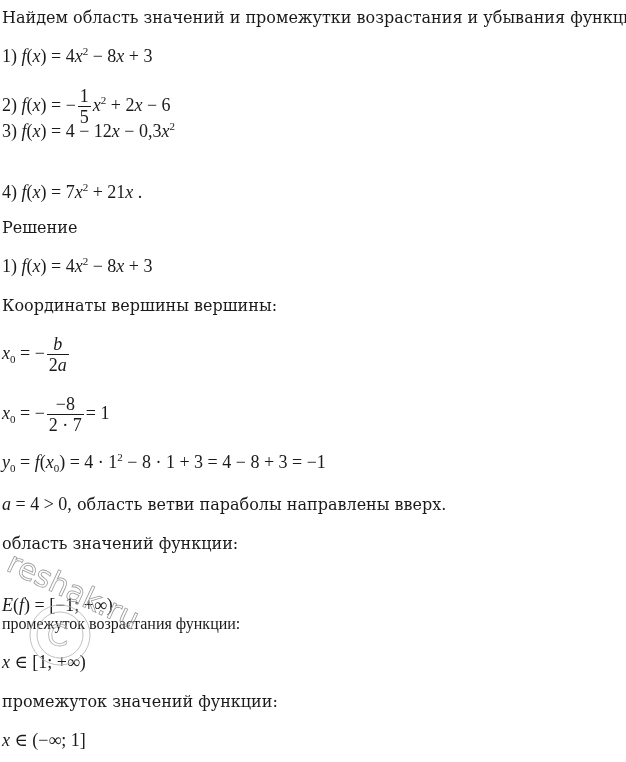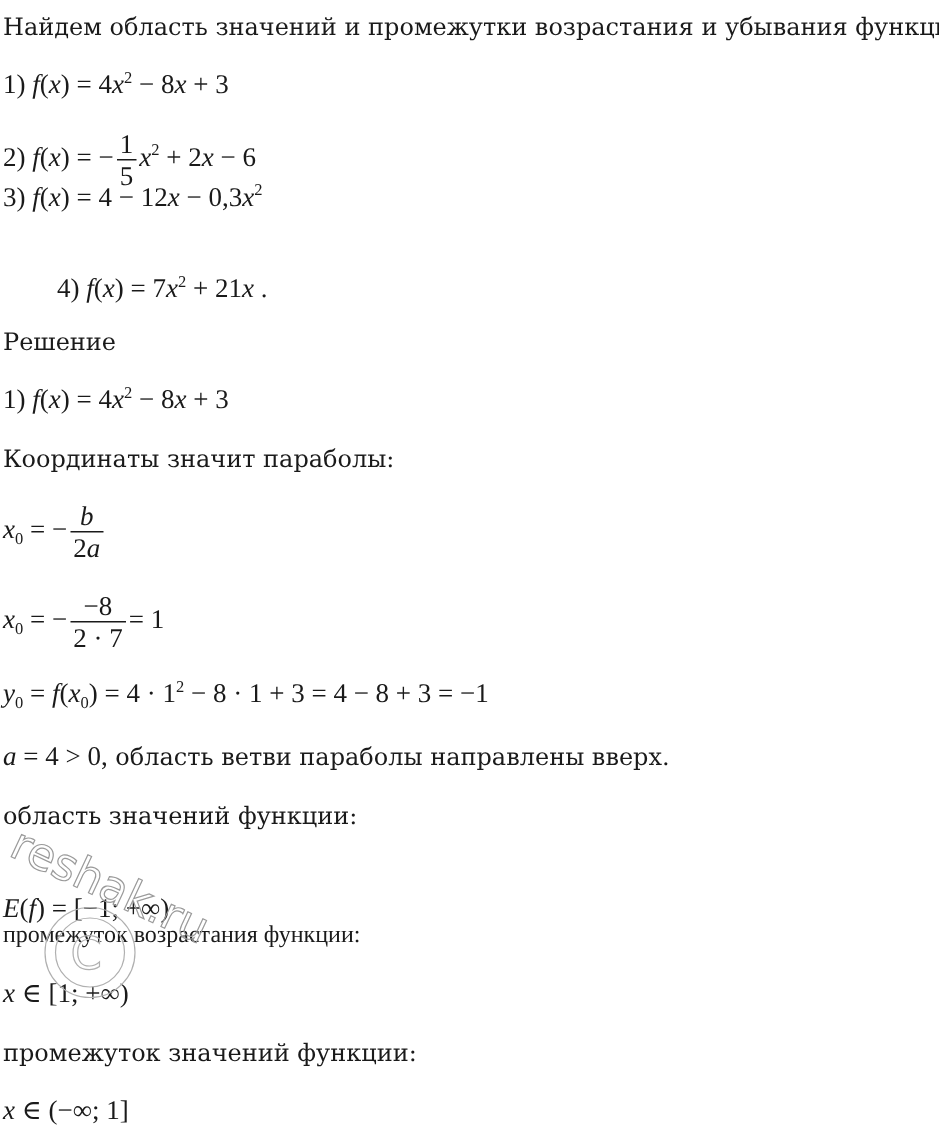--- a/index.html
+++ b/index.html
@@ -19,27 +19,27 @@
 <body>
 
 <div class="line" style="top:8px;">Найдем область значений и промежутки возрастания и убывания функции:</div>
 
 <div class="line m" style="top:46px;">1) <i>f</i>(<i>x</i>) = 4<i>x</i><sup>2</sup> − 8<i>x</i> + 3</div>
 
 <div class="line m" style="top:86px;">2) <i>f</i>(<i>x</i>) = −<span class="frac"><span class="num">1</span><span class="den">5</span></span><i>x</i><sup>2</sup> + 2<i>x</i> − 6</div>
 
 <div class="line m" style="top:121px;">3) <i>f</i>(<i>x</i>) = 4 − 12<i>x</i> − 0,3<i>x</i><sup>2</sup></div>
 
-<div class="line m" style="top:182px;margin-left:36px;">4) <i>f</i>(<i>x</i>) = 7<i>x</i><sup>2</sup> + 21<i>x</i> .</div>
+<div class="line m" style="top:182px;">4) <i>f</i>(<i>x</i>) = 7<i>x</i><sup>2</sup> + 21<i>x</i> .</div>
 
 <div class="line" style="top:218px;">Решение</div>
 
 <div class="line m" style="top:256px;">1) <i>f</i>(<i>x</i>) = 4<i>x</i><sup>2</sup> − 8<i>x</i> + 3</div>
 
-<div class="line" style="top:296px;">Координаты значит параболы:</div>
+<div class="line" style="top:296px;">Координаты вершины вершины:</div>
 
 <div class="line m" style="top:334px;"><i>x</i><sub>0</sub> = −<span class="frac"><span class="num"><i>b</i></span><span class="den">2<i>a</i></span></span></div>
 
 <div class="line m" style="top:394px;"><i>x</i><sub>0</sub> = −<span class="frac"><span class="num">−8</span><span class="den">2 · 7</span></span><span>= 1</span></div>
 
 <div class="line m" style="top:452px;"><i>y</i><sub>0</sub> = <i>f</i>(<i>x</i><sub>0</sub>) = 4 · 1<sup>2</sup> − 8 · 1 + 3 = 4 − 8 + 3 = −1</div>
 
 <div class="line" style="top:494px;"><span class="m"><i>a</i> = 4 &gt; 0,</span> <span>область ветви параболы направлены вверх.</span></div>
 
 <div class="line" style="top:534px;">область значений функции:</div>

